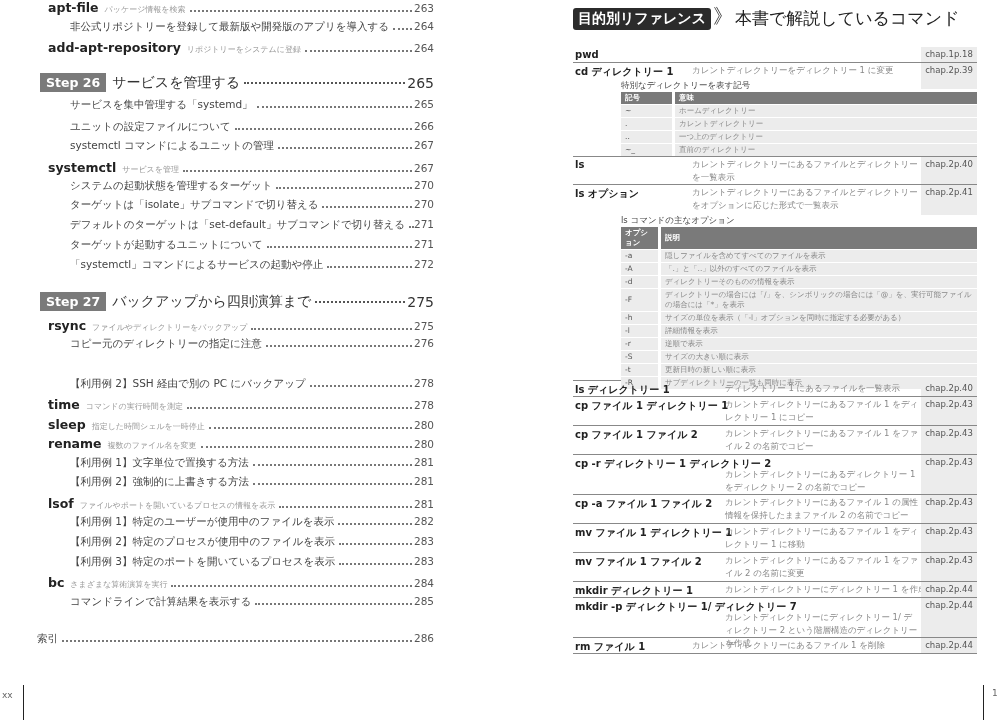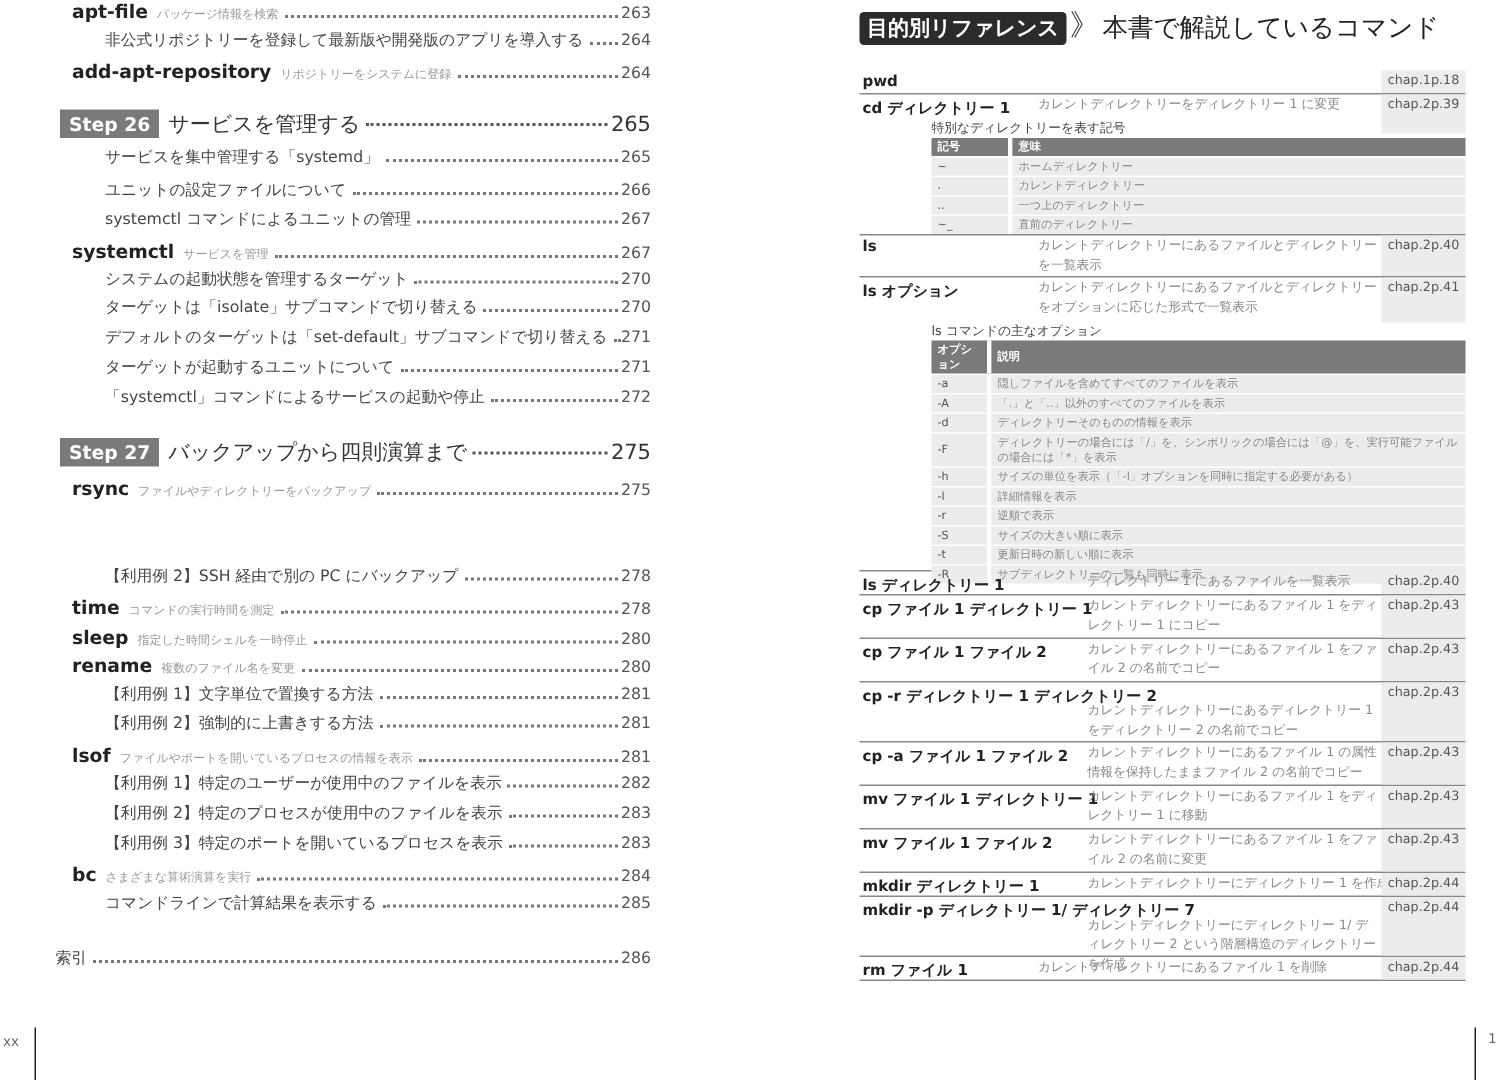--- a/index.html
+++ b/index.html
@@ -133,20 +133,25 @@
     <span class="step-title">バックアップから四則演算まで</span>
     <span class="dots"></span>
     <span class="step-pg">275</span>
   </div>
   <div class="toc-row" style="top:318px">
     <span class="cmd">rsync</span>
     <span class="cmd-desc">ファイルやディレクトリーをバックアップ</span>
     <span class="dots"></span>
     <span class="pg">275</span>
   </div>
+  <div class="toc-row sub" style="top:337px">
+    <span class="sub-label">コピー元のディレクトリーの指定に注意</span>
+    <span class="dots"></span>
+    <span class="pg">276</span>
+  </div>
   <div class="toc-row sub" style="top:377px">
     <span class="sub-label">【利用例 2】SSH 経由で別の PC にバックアップ</span>
     <span class="dots"></span>
     <span class="pg">278</span>
   </div>
   <div class="toc-row" style="top:397px">
     <span class="cmd">time</span>
     <span class="cmd-desc">コマンドの実行時間を測定</span>
     <span class="dots"></span>
     <span class="pg">278</span>

